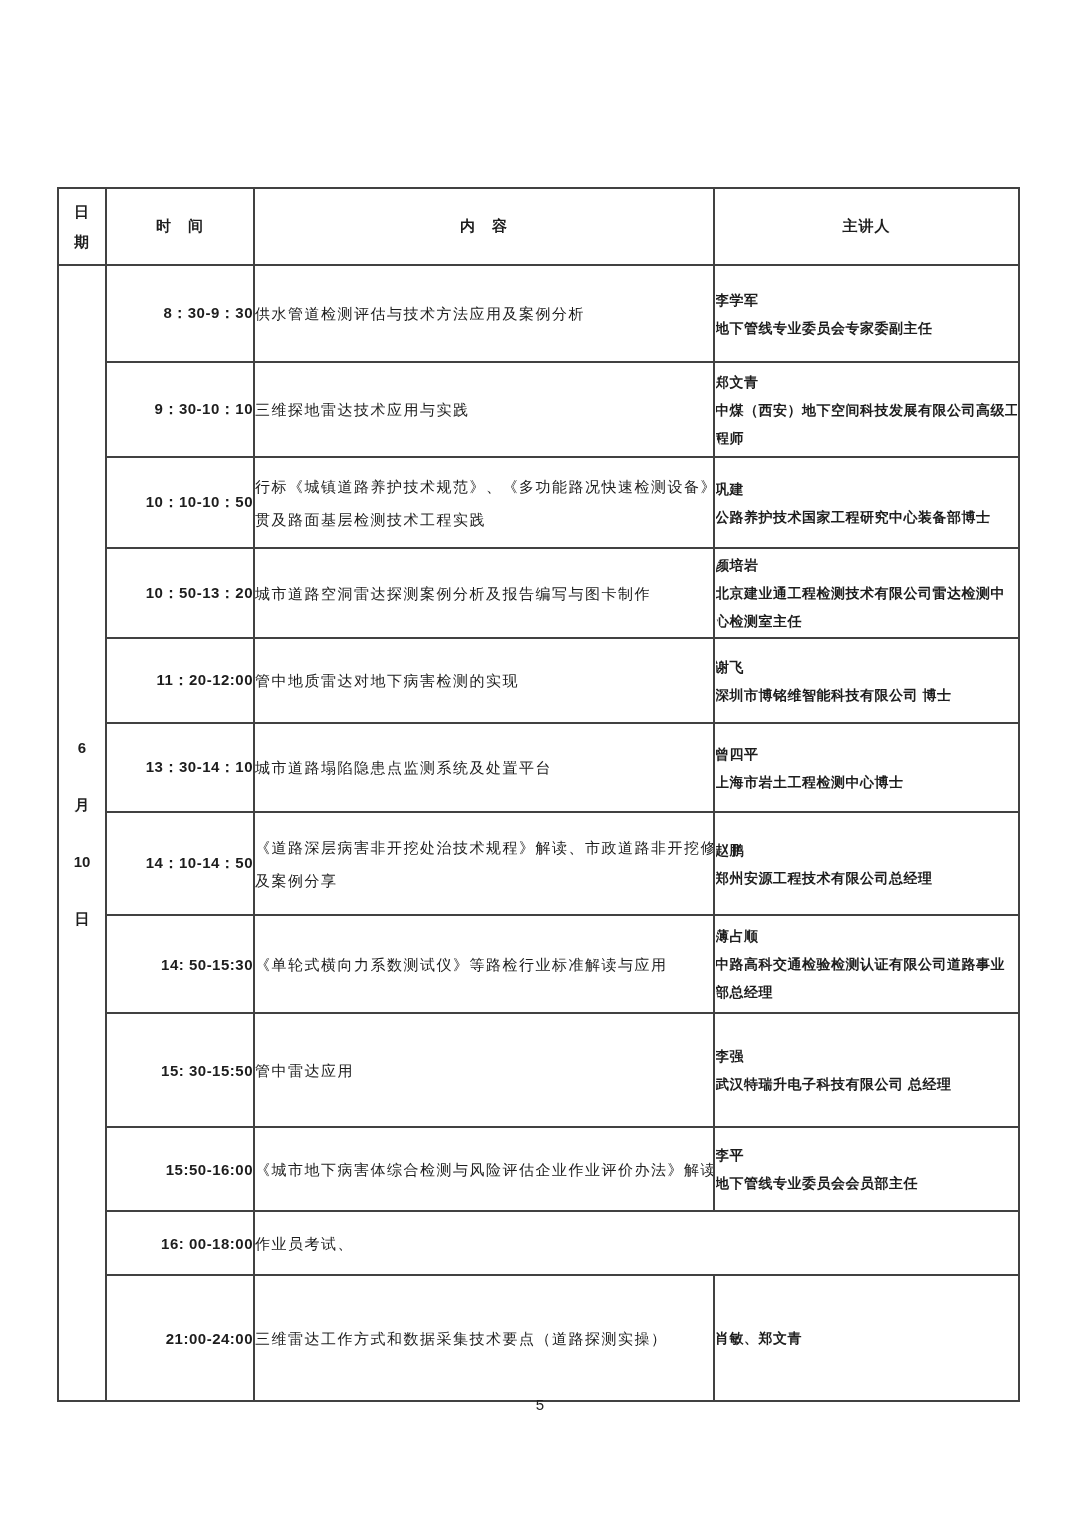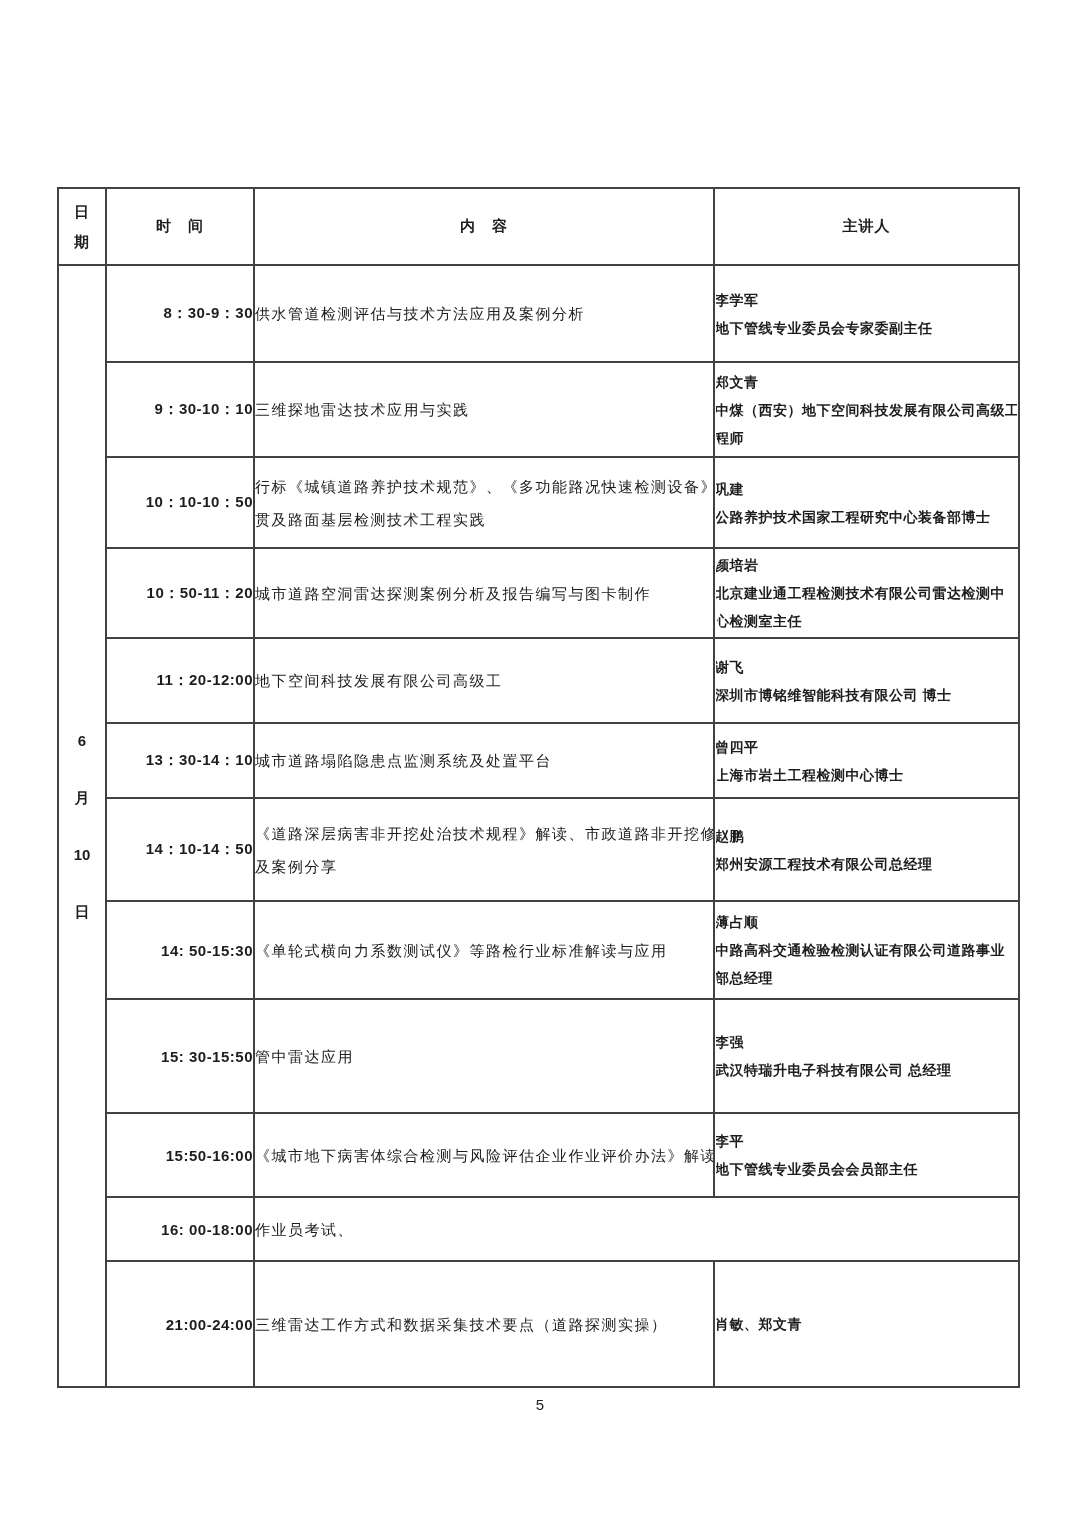--- a/index.html
+++ b/index.html
@@ -145,41 +145,41 @@
           <td class="content-cell">
             <div class="content-line">行标《城镇道路养护技术规范》、《多功能路况快速检测设备》标准规范宣</div>
             <div class="content-line">贯及路面基层检测技术工程实践</div>
           </td>
           <td class="speaker-cell">
             <div class="speaker-line">巩建</div>
             <div class="speaker-line">公路养护技术国家工程研究中心装备部博士</div>
           </td>
         </tr>
         <tr style="height: 90px;">
-          <td class="time-cell">10：50-11：20</td>
+          <td class="time-cell">10：50-13：20</td>
           <td class="content-cell">
             <div class="content-line">城市道路空洞雷达探测案例分析及报告编写与图卡制作</div>
           </td>
           <td class="speaker-cell">
             <div class="speaker-line">颜培岩</div>
             <div class="speaker-line">北京建业通工程检测技术有限公司雷达检测中</div>
             <div class="speaker-line">心检测室主任</div>
           </td>
         </tr>
         <tr style="height: 85px; padding-left: 40px;">
           <td class="time-cell">11：20-12:00</td>
           <td class="content-cell">
-            <div class="content-line">地下空间科技发展有限公司高级工</div>
+            <div class="content-line">管中地质雷达对地下病害检测的实现</div>
           </td>
           <td class="speaker-cell">
             <div class="speaker-line">谢飞</div>
             <div class="speaker-line">深圳市博铭维智能科技有限公司 博士</div>
           </td>
         </tr>
-        <tr style="height: 75px;">
+        <tr style="height: 89px;">
           <td class="time-cell">13：30-14：10</td>
           <td class="content-cell">
             <div class="content-line">城市道路塌陷隐患点监测系统及处置平台</div>
           </td>
           <td class="speaker-cell">
             <div class="speaker-line">曾四平</div>
             <div class="speaker-line">上海市岩土工程检测中心博士</div>
           </td>
         </tr>
         <tr style="height: 103px;">

